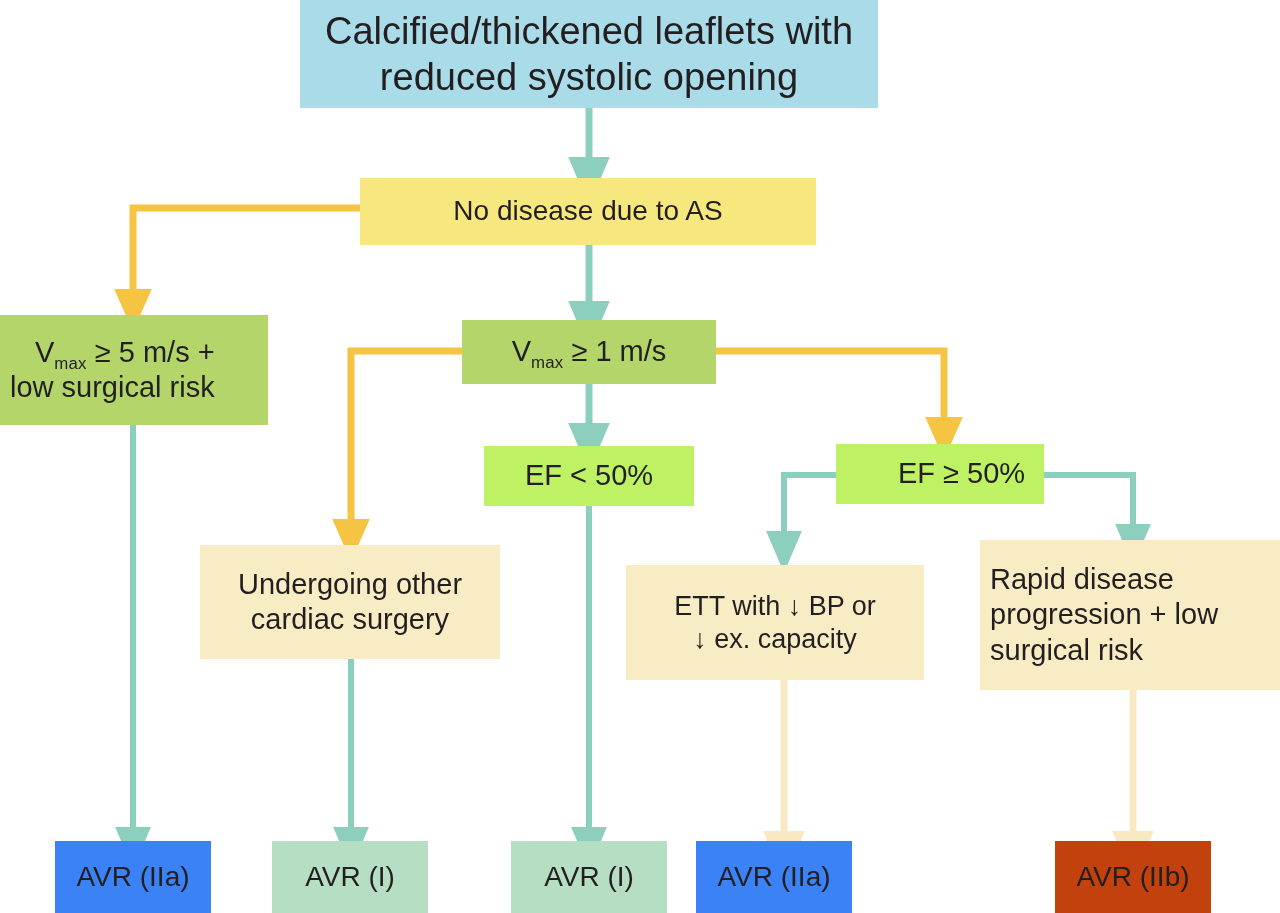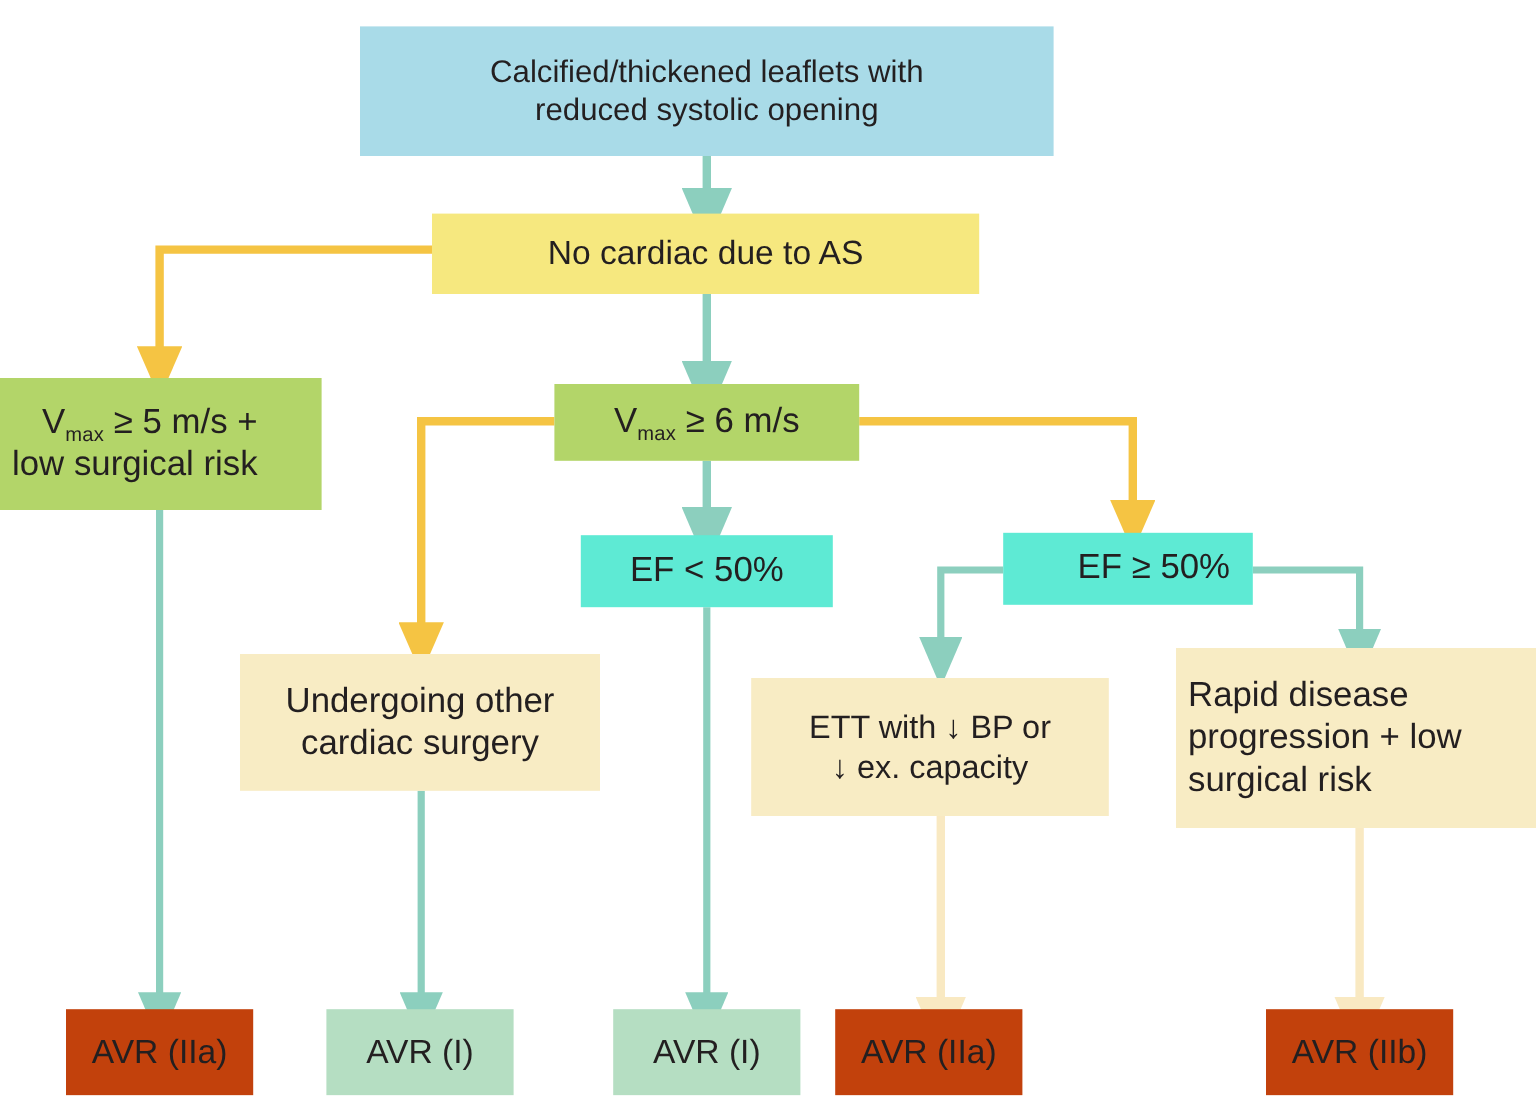--- a/index.html
+++ b/index.html
@@ -30,28 +30,28 @@
   }
   .node .txt {
     display: block;
     white-space: pre-line;
     padding: 0 10px;
   }
   
   .c-blue   { background: #a9dbe8; }
   .c-yellow { background: #f6e87f; }
   .c-green  { background: #b3d569; }
-  .c-mint   { background: #5eead4; }
+  .c-mint   { background: #bef264; }
   .c-cream  { background: #f8ecc4; }
-  .c-paleyel{ background: #c2410c; }
+  .c-paleyel{ background: #3b82f6; }
   .c-mint2  { background: #b5dec2; }
   .c-cream2 { background: #c2410c; }
 
   
-  .fs-top   { font-size: 26px; margin-top: 22px; }
+  .fs-top   { font-size: 38px; }
   .fs-mid   { font-size: 28px; }
   .fs-box   { font-size: 29px; }
   .fs-small { font-size: 27px; }
   .fs-avr   { font-size: 28px; }
 
   .sub {
     font-size: 0.58em;
     vertical-align: sub;
     line-height: 0;
     letter-spacing: 0.2px;
@@ -111,30 +111,30 @@
 
     <path d="M1133,690 L1133,832" stroke="#f9e9c2" stroke-width="7" fill="none" marker-end="url(#ar-pale)"></path>
   </svg>
 
   <div class="node c-blue fs-top" style="left:300px; top:0px; width:578px; height:108px;">
     <span class="txt">Calcified/thickened leaflets with
 reduced systolic opening</span>
   </div>
 
   <div class="node c-yellow fs-mid" style="left:360px; top:178px; width:456px; height:67px;">
-    <span class="txt">No cardiac due to AS</span>
+    <span class="txt">No disease due to AS</span>
   </div>
 
   <div class="node c-green fs-box lbl-left" style="left:0px; top:315px; width:268px; height:110px;">
     <span class="txt" style="text-align:right;"><span>V</span><span class="sub">max</span><span> ≥ 5 m/s +
 low surgical risk</span></span>
   </div>
 
   <div class="node c-green fs-box" style="left:462px; top:320px; width:254px; height:64px;">
-    <span class="txt"><span>V</span><span class="sub">max</span><span> ≥ 6 m/s</span></span>
+    <span class="txt"><span>V</span><span class="sub">max</span><span> ≥ 1 m/s</span></span>
   </div>
 
   <div class="node c-mint fs-box" style="left:484px; top:446px; width:210px; height:60px;">
     <span class="txt">EF &lt; 50%</span>
   </div>
 
   <div class="node c-mint fs-box" style="left:836px; top:444px; width:208px; height:60px;padding-left:43px;">
     <span class="txt">EF ≥ 50%</span>
   </div>
 

